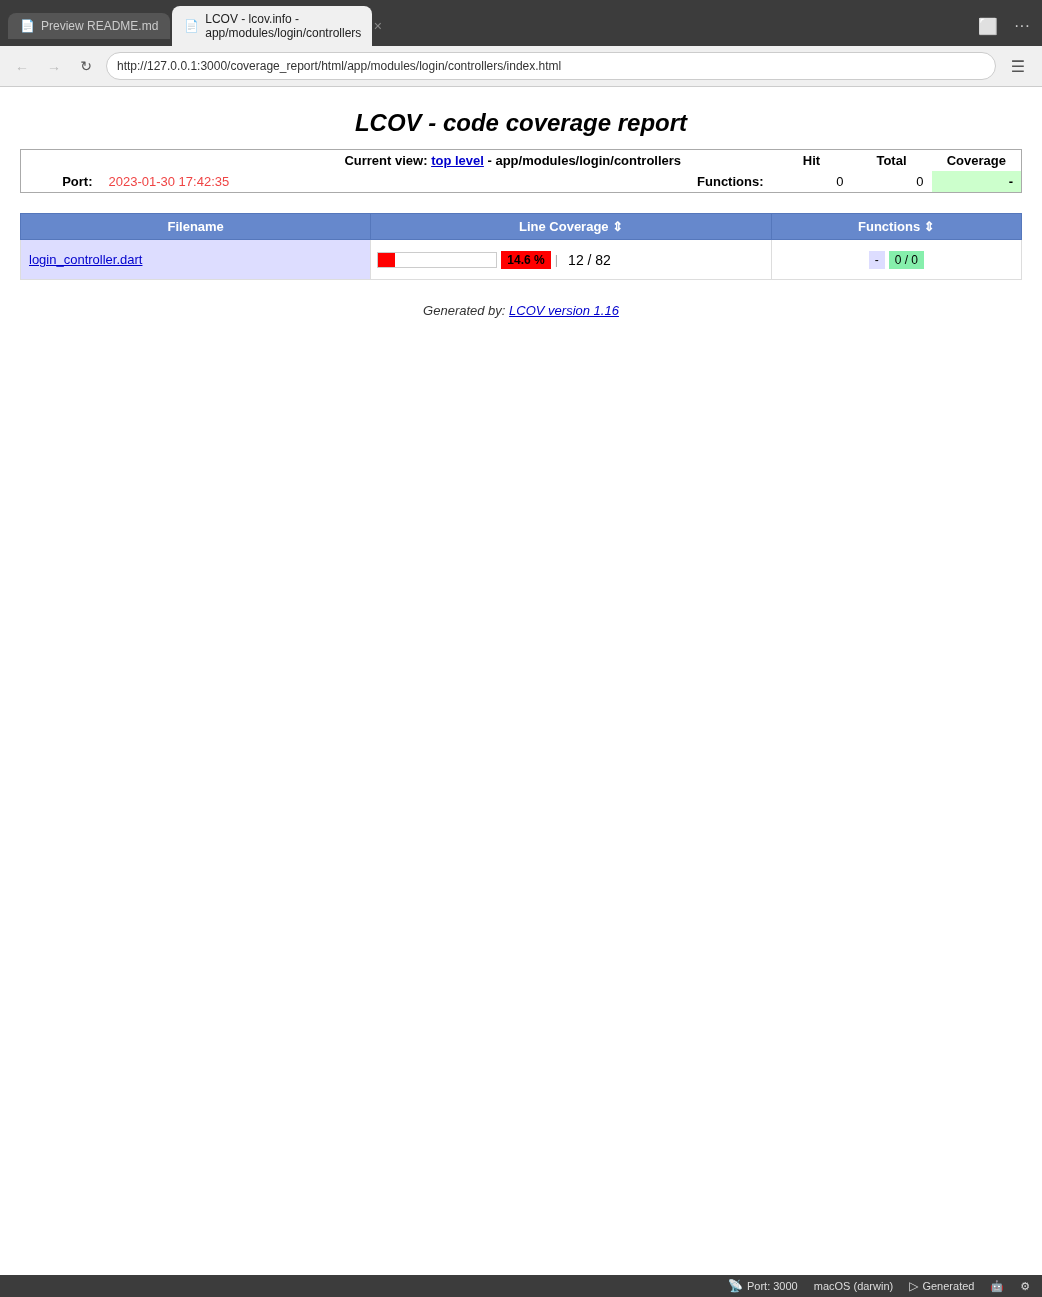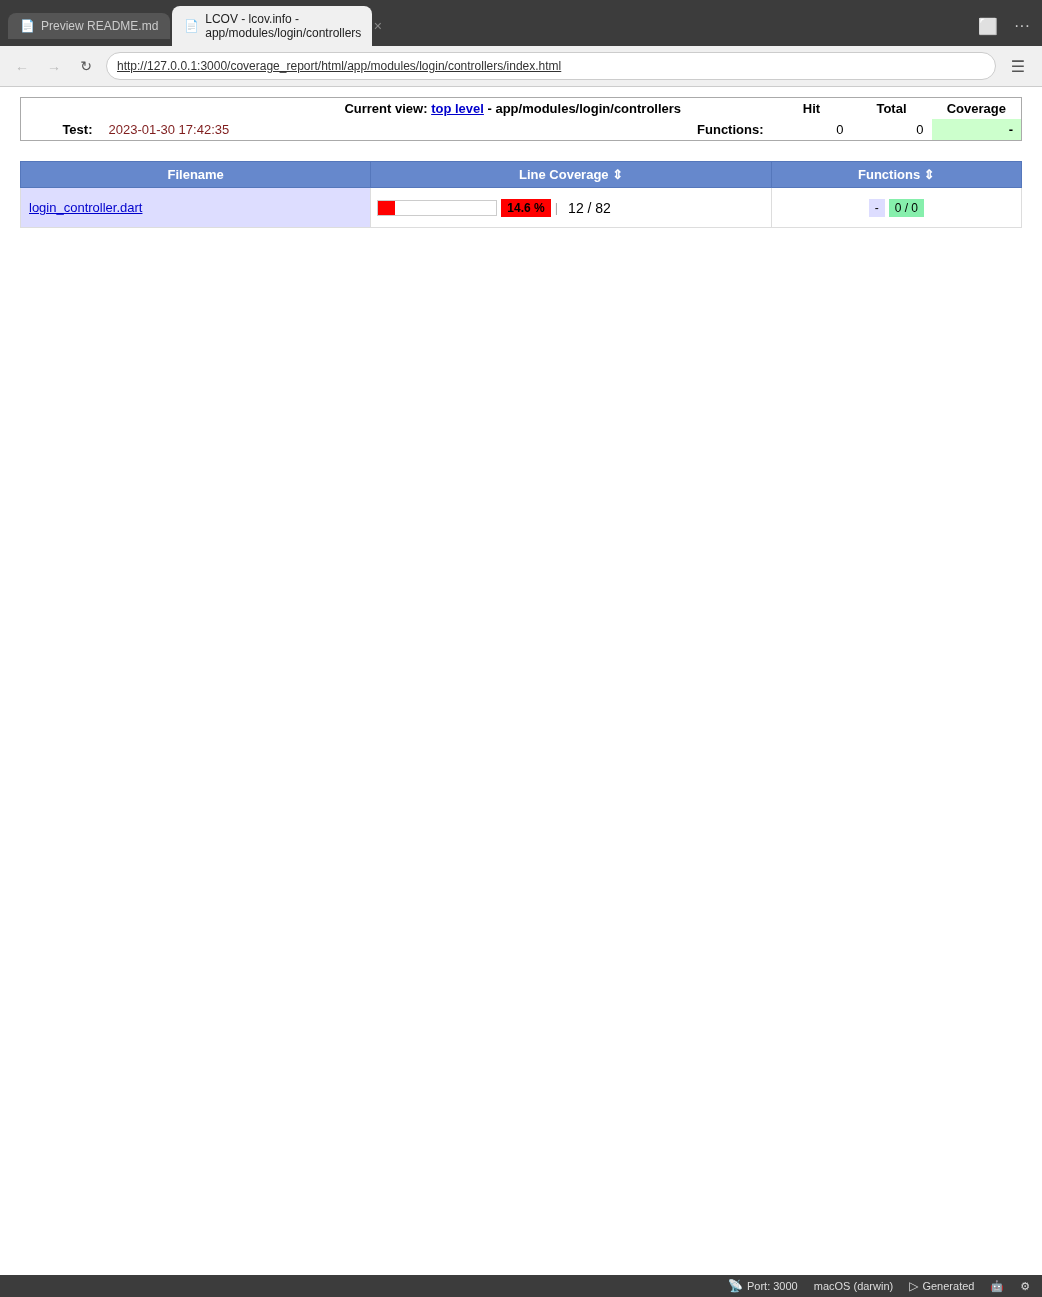--- a/index.html
+++ b/index.html
@@ -8,41 +8,41 @@
     
     .browser-chrome { background: #3c3c3c; width: 100%; }
     .tab-bar { display: flex; align-items: center; padding: 6px 8px 0 8px; gap: 2px; background: #3c3c3c; }
     .tab { display: flex; align-items: center; padding: 6px 12px; border-radius: 8px 8px 0 0; font-size: 12px; color: #ccc; background: #555; gap: 6px; cursor: pointer; max-width: 200px; }
     .tab.active { background: #f0f0f0; color: #222; }
     .tab-icon { font-size: 12px; }
     .tab-close { margin-left: 6px; font-size: 11px; color: #888; cursor: pointer; }
     .browser-controls { display: flex; align-items: center; padding: 6px 10px; background: #f0f0f0; gap: 8px; border-bottom: 1px solid #ccc; }
     .nav-btn { width: 24px; height: 24px; display: flex; align-items: center; justify-content: center; border: none; background: transparent; color: #555; font-size: 14px; cursor: pointer; border-radius: 50%; }
     .nav-btn.disabled { color: #bbb; cursor: default; }
-    .url-bar { flex: 1; height: 28px; padding: 0 10px; border: 1px solid #ccc; border-radius: 14px; font-size: 12px; background: white; color: #333; outline: none; text-decoration: underline; }
+    .url-bar { flex: 1; height: 28px; padding: 0 10px; border: 1px solid #ccc; border-radius: 14px; font-size: 12px; background: white; color: #333; outline: none; }
     .menu-btn { width: 28px; height: 28px; display: flex; align-items: center; justify-content: center; border: none; background: transparent; cursor: pointer; color: #555; font-size: 16px; }
     .tab-extras { display: flex; gap: 8px; align-items: center; margin-left: auto; }
     .tab-extra-btn { color: #ccc; font-size: 16px; cursor: pointer; padding: 4px; }
 
     
     .page-content { background: white; flex: 1; padding: 0; }
 
     
     .lcov-container { max-width: 100%; padding: 10px 20px; }
     .lcov-title { text-align: center; font-size: 24px; font-weight: bold; font-style: italic; padding: 12px 0; color: #000; }
 
     .info-table { width: 100%; border-collapse: collapse; border: 1px solid #aaa; margin-bottom: 20px; }
     .info-table td { padding: 3px 8px; font-size: 13px; }
     .info-table .label-col { font-weight: bold; text-align: right; width: 80px; color: #000; }
     .info-table .col-head { font-weight: bold; text-align: center; color: #000; }
 
     .current-view-link { color: #0000cc; text-decoration: underline; cursor: pointer; }
     .current-view-path { color: #000; }
     .test-link { color: #2222cc; text-decoration: underline; cursor: pointer; }
-    .date-val { color: #7f1d1d; }
+    .date-val { color: #ef4444; }
 
     .hit-cell { text-align: right; padding: 2px 8px; width: 80px; }
     .total-cell { text-align: right; padding: 2px 8px; width: 80px; }
     .coverage-cell-red { text-align: right; padding: 2px 8px; background: #ff0000; color: #000; font-weight: bold; width: 90px; }
     .coverage-cell-green { text-align: right; padding: 2px 8px; background: #cfc; color: #000; font-weight: bold; width: 90px; }
 
     
     .data-table { width: 100%; border-collapse: collapse; border: 1px solid #aaa; margin-bottom: 13px; }
     .data-table th { background: #6688cc; color: white; font-size: 13px; font-weight: bold; text-align: center; padding: 5px 10px; border: 1px solid #5577bb; }
     .data-table td { padding: 12px 8px; font-size: 13px; border: 1px solid #ddd; }
@@ -90,35 +90,36 @@
     <button class="nav-btn disabled">→</button>
     <button class="nav-btn">↻</button>
     <input class="url-bar" type="text" value="http://127.0.0.1:3000/coverage_report/html/app/modules/login/controllers/index.html" style="">
     <button class="menu-btn">☰</button>
   </div>
 </div>
 
 <div class="page-content">
   <div class="lcov-container">
 
+    <h1 class="lcov-title">LCOV - code coverage report</h1>
 
     <table class="info-table">
       <tbody>
           <tr>
         <td class="label-col" colspan="2">
           <span>Current view:</span>
           <a class="current-view-link">top level</a><span class="current-view-path"> - app/modules/login/controllers</span>
         </td>
         <td></td>
         <td class="col-head">Hit</td>
         <td class="col-head">Total</td>
         <td class="col-head">Coverage</td>
       </tr>
       <tr>
-        <td class="label-col">Test:</td>
+        <td class="label-col">Port:</td>
         <td class="date-val">2023-01-30 17:42:35</td>
         <td class="label-col" style="text-align:right;">Functions:</td>
         <td class="hit-cell">0</td>
         <td class="total-cell">0</td>
         <td class="coverage-cell-green">-</td>
       </tr>
     </tbody>
       </table>
 
     <table class="data-table">
@@ -147,20 +148,23 @@
           <td style="padding:4px 6px;">
             <div style="display:flex; align-items:center; gap:4px; justify-content:center;">
               <span class="func-dash">-</span>
               <span class="func-ratio">0 / 0</span>
             </div>
           </td>
         </tr>
       </tbody>
     </table>
 
+    <div class="generated-line">
+      <span>Generated by: </span><a class="generated-link">LCOV version 1.16</a>
+    </div>
 
   </div>
 </div>
 
 <div class="status-bar">
   <div class="status-item">
     <span class="status-icon">📡</span>
     <span>Port: 3000</span>
   </div>
   <div class="status-item">

